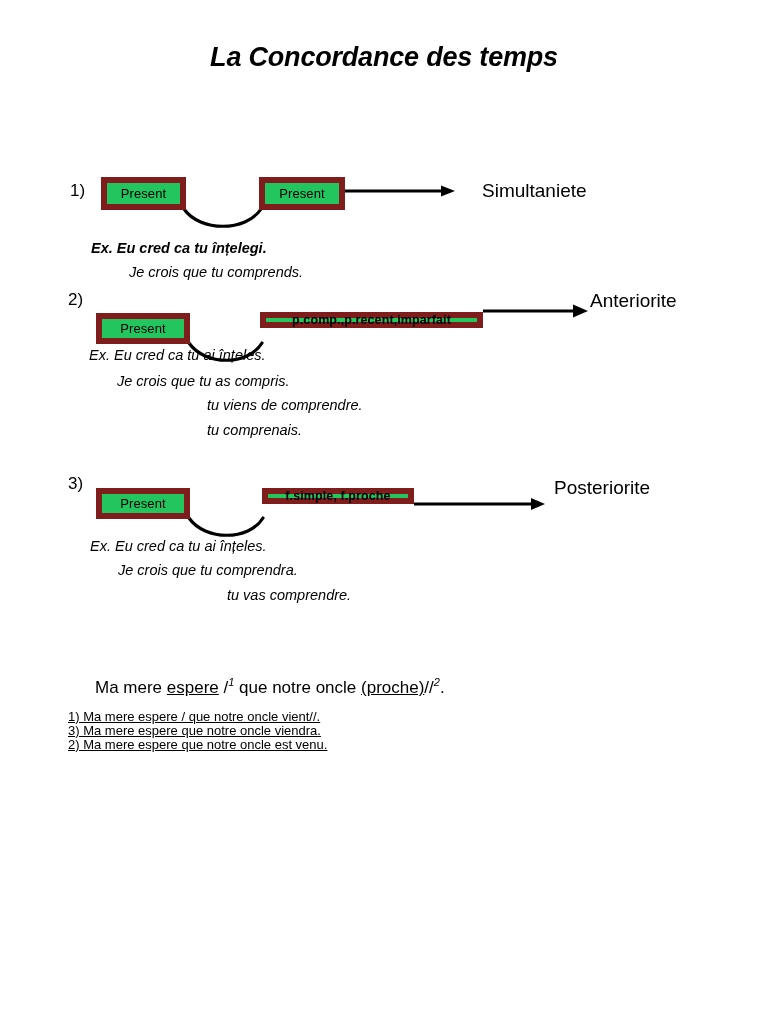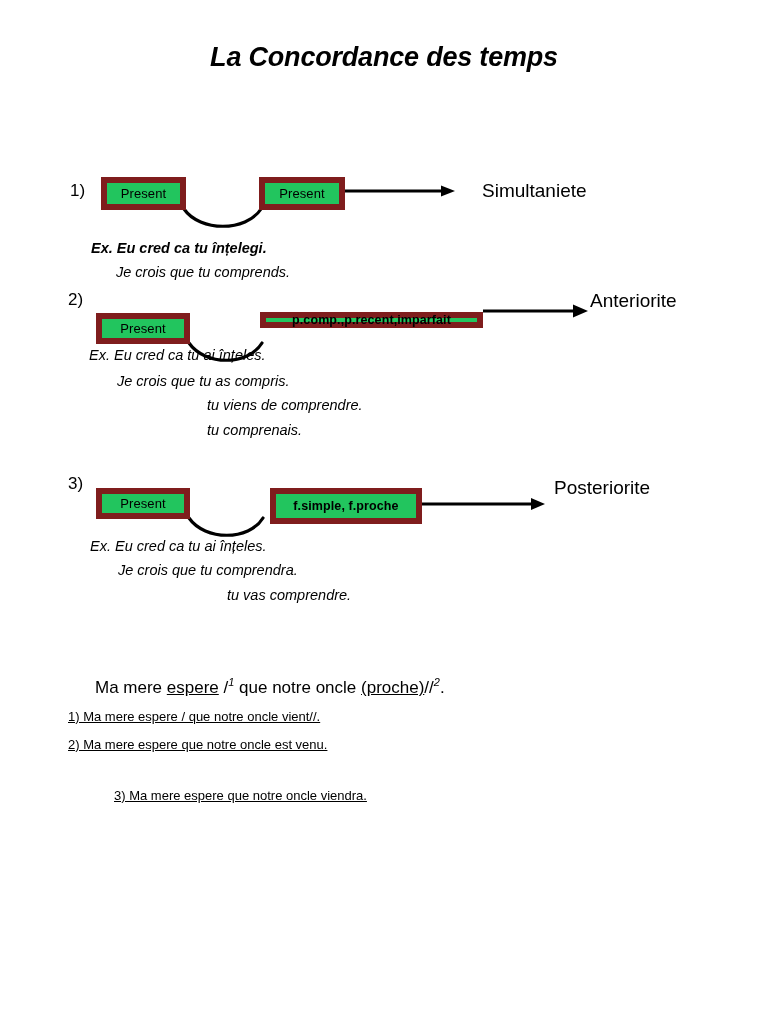--- a/index.html
+++ b/index.html
@@ -152,21 +152,21 @@
 
       <path d="M 184 209 C 200 232, 246 232, 261 209" fill="none" stroke="#000000" stroke-width="3.2" stroke-linecap="round"></path>
 
       <line x1="345" y1="191" x2="445" y2="191" stroke="#000000" stroke-width="3.2"></line>
       <polygon points="455,191 441,185.5 441,196.5" fill="#000000"></polygon>
     </svg>
 
     <div class="result-label" style="left:456px; top:181px;margin-left:26px;">Simultaniete</div>
 
     <div class="example-line" style="left:91px; top:241px;font-weight:bold;">Ex. Eu cred ca tu înțelegi.</div>
-    <div class="example-line" style="left:116px; top:265px;text-align:center;">Je crois que tu comprends.</div>
+    <div class="example-line" style="left:129px; top:265px;text-align:center;">Je crois que tu comprends.</div>
   </div>
 
   <div class="diagram">
     <div class="item-number" style="left:68px; top:291px;">2)</div>
 
     <div class="tense-box plain" style="left:96px; top:313px; width:94px; height:31px;">Present</div>
 
     <div class="tense-box" style="left:260px; top:312px; width:223px; height:16px;">p.comp.,p.recent,imparfait</div>
 
     <svg class="svg-layer" width="768" height="1024">
@@ -181,36 +181,36 @@
     <div class="example-line" style="left:117px; top:374px;">Je crois que tu as compris.</div>
     <div class="example-line" style="left:207px; top:398px;">tu viens de comprendre.</div>
     <div class="example-line" style="left:207px; top:423px;">tu comprenais.</div>
   </div>
 
   <div class="diagram">
     <div class="item-number" style="left:68px; top:475px;">3)</div>
 
     <div class="tense-box plain" style="left:96px; top:488px; width:94px; height:31px;">Present</div>
 
-    <div class="tense-box" style="left:270px; top:488px; width:152px; height:36px;text-align:right;">f.simple, f.proche</div>
+    <div class="tense-box" style="left:262px; top:488px; width:152px; height:16px;text-align:right;">f.simple, f.proche</div>
 
     <svg class="svg-layer" width="768" height="1024">
       <path d="M 189 518 C 205 541, 249 541, 263 518" fill="none" stroke="#000000" stroke-width="3.2" stroke-linecap="round"></path>
       <line x1="414" y1="504" x2="533" y2="504" stroke="#000000" stroke-width="3"></line>
       <polygon points="545,504 531,498 531,510" fill="#000000"></polygon>
     </svg>
 
     <div class="result-label" style="left:554px; top:478px;">Posteriorite</div>
 
     <div class="example-line" style="left:90px; top:539px;">Ex. Eu cred ca tu ai înțeles.</div>
     <div class="example-line" style="left:118px; top:563px;">Je crois que tu comprendra.</div>
     <div class="example-line" style="left:207px; top:588px;margin-left:20px;">tu vas comprendre.</div>
   </div>
 
   <div class="exercise">
     <div class="exercise-prompt"><span>Ma mere </span><u>espere</u><span> /</span><sup>1</sup><span> que notre oncle </span><u>(proche)</u><span>//</span><sup>2</sup><span>.</span></div>
 
     <div class="answer-line" style="top:710px;">1) Ma mere espere / que notre oncle vient//.</div>
     <div class="answer-line" style="top:738px;">2) Ma mere espere que notre oncle est venu.</div>
-    <div class="answer-line" style="top:789px;margin-left:46px;">3) Ma mere espere que notre oncle viendra.</div>
+    <div class="answer-line" style="top:724px;">3) Ma mere espere que notre oncle viendra.</div>
   </div>
 
 </div>
 
 </body></html>

